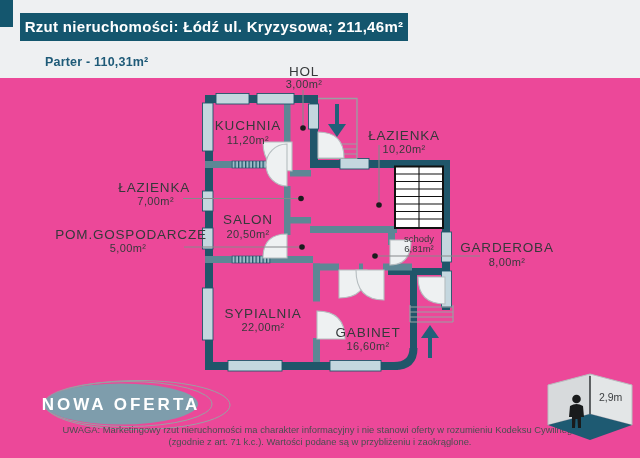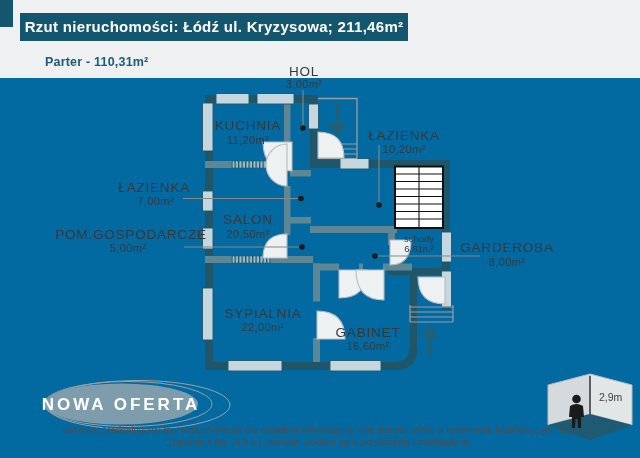--- a/index.html
+++ b/index.html
@@ -1,16 +1,16 @@
 <!DOCTYPE html>
 <html><head>
 <meta charset="utf-8">
 <style>
   html,body{margin:0;padding:0;background:#ffffff;}
-  .canvas{position:relative;width:640px;height:458px;background:#0369a1;overflow:hidden;
+  .canvas{position:relative;width:640px;height:458px;background:#ec4899;overflow:hidden;
           font-family:"Liberation Sans", sans-serif;}
   svg text{font-family:"Liberation Sans", sans-serif;}
   .hdr-title{font-size:15px;font-weight:bold;fill:#ffffff;letter-spacing:.3px;}
   .floor-lbl{font-size:12.5px;font-weight:bold;fill:#1e5a78;letter-spacing:.2px;}
   .rm{font-size:13.5px;fill:#36393b;letter-spacing:.8px;}
   .ar{font-size:11px;fill:#36393b;letter-spacing:.4px;}
   .sm{font-size:9.5px;fill:#36393b;}
   .badge-txt{font-size:17px;font-weight:bold;fill:#ffffff;letter-spacing:3px;}
   .disc{font-size:9.4px;fill:#4a4e50;}
   .hm{font-size:10.5px;fill:#3a3d3f;}

